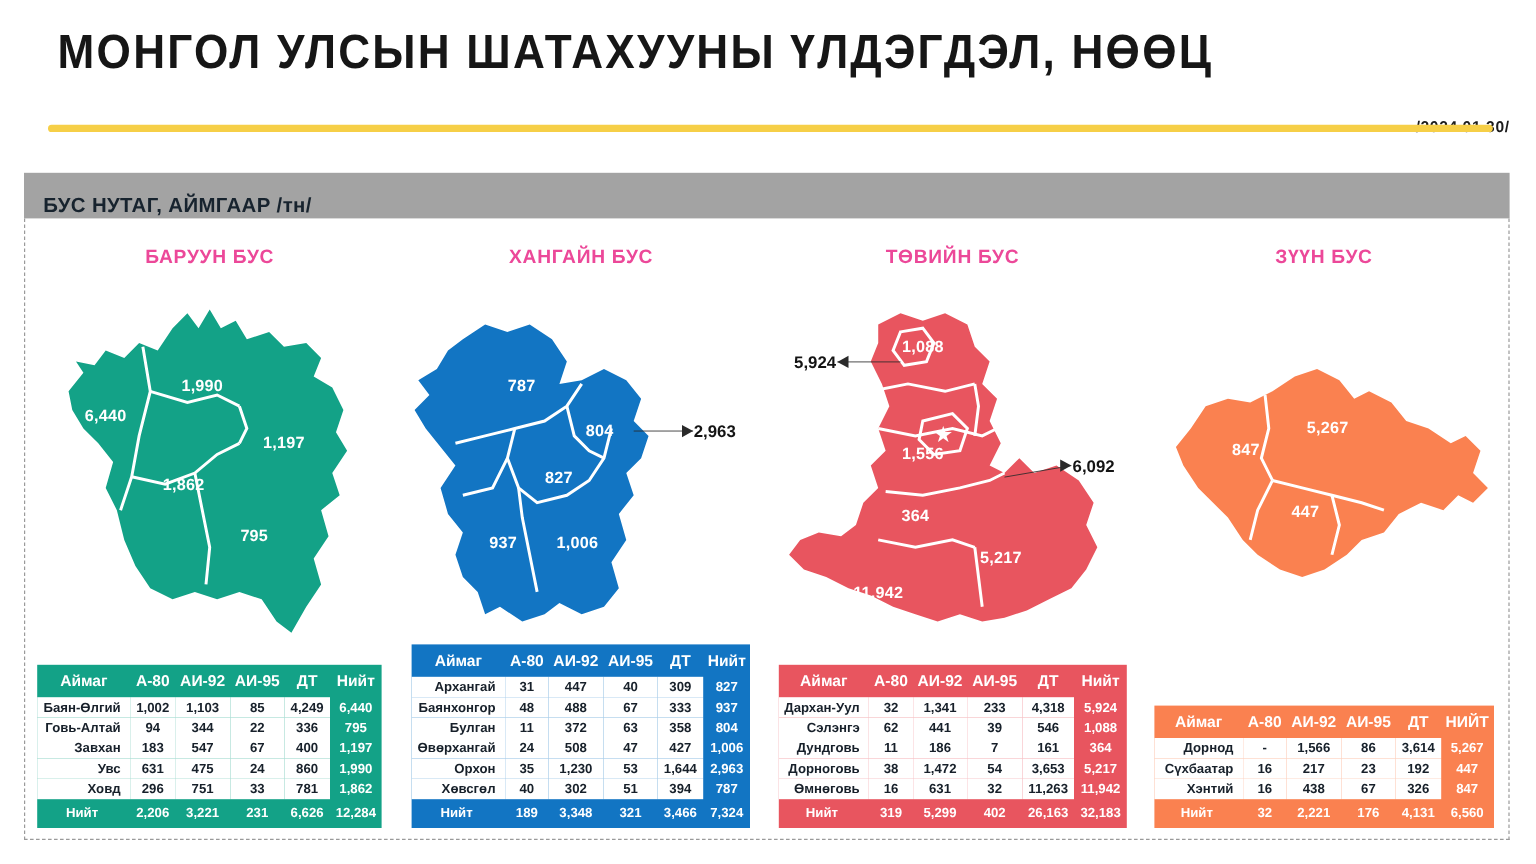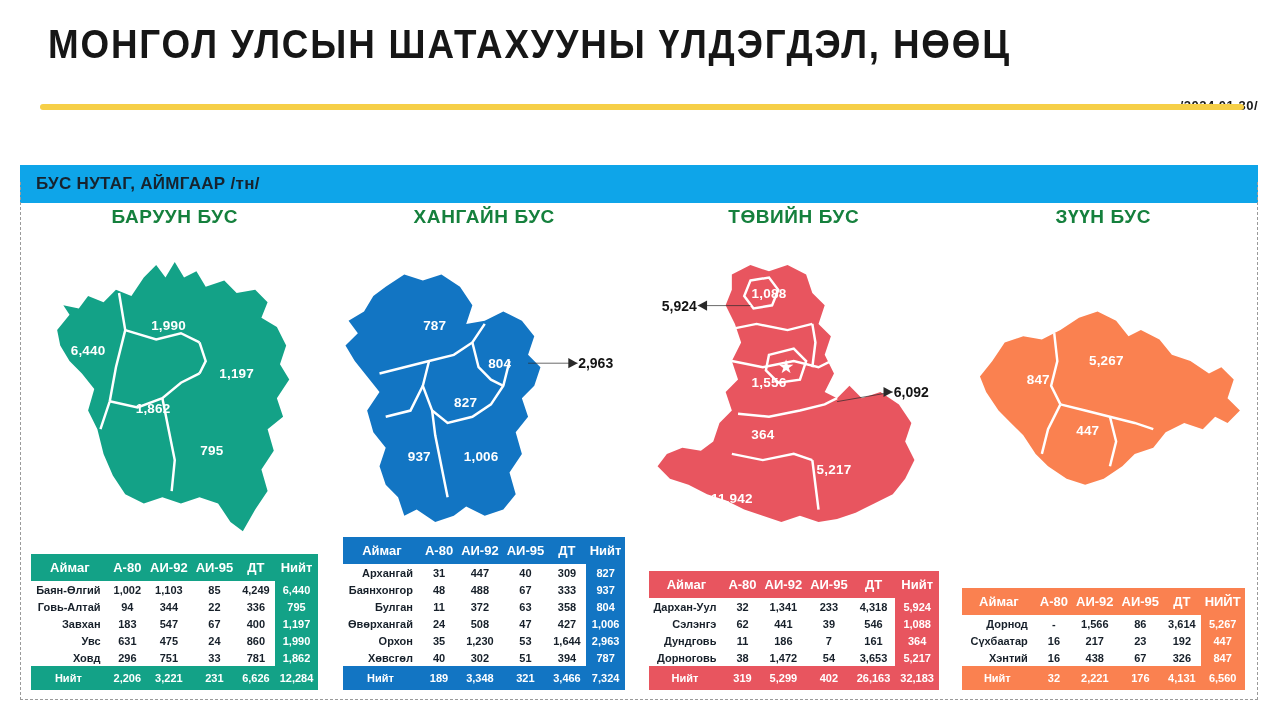--- a/index.html
+++ b/index.html
@@ -25,42 +25,42 @@
     margin-top: 16px;
   }
   .rule {
     position: absolute; left: 40px; top: 104px;
     width: 1204px; height: 6px; background: #F6CF47; border-radius: 3px;
   }
 
   
   .band {
     position: absolute; left: 20px; top: 144px;
-    width: 1238px; height: 38px; background: #0ea5e9;
-    display: flex; align-items: center; margin-top: 21px;
+    width: 1238px; height: 38px; background: #a3a3a3;
+    display: flex; align-items: flex-end;
   }
   .band-label {
     margin-left: 16px; font-size: 17px; font-weight: 700;
     color: #17232e; letter-spacing: .3px;
   }
 
   
   .frame {
     position: absolute; left: 20px; top: 182px;
     width: 1238px; height: 518px;
     border: 1px dashed #9a9a9a; border-top: none;
   }
 
   
   .regions { position: absolute; left: 20px; top: 188px; width: 1238px; height: 512px;
              display: flex; }
   .region { position: relative; flex: 1 1 0; display: flex; flex-direction: column;
             align-items: center; }
   .region-title {
-    font-size: 19px; font-weight: 700; color: #15803d;
+    font-size: 16px; font-weight: 700; color: #ec4899;
     letter-spacing: .6px; margin-top: 18px; text-align: center;
   }
   .map-wrap { position: relative; width: 100%; height: 320px; margin-top: 4px; }
   .map-wrap svg { position: absolute; left: 0; top: 0; width: 100%; height: 100%; }
   .map-label {
     position: absolute; color: #ffffff; font-size: 13.5px; font-weight: 700;
     transform: translate(-50%, -50%); white-space: nowrap;
     letter-spacing: .2px;
   }
   .callout {
@@ -357,20 +357,28 @@
                 <td class="total-col">364</td>
               </tr>
               <tr>
                 <td class="name">Дорноговь</td>
                 <td>38</td>
                 <td>1,472</td>
                 <td>54</td>
                 <td>3,653</td>
                 <td class="total-col">5,217</td>
               </tr>
+              <tr>
+                <td class="name">Өмнөговь</td>
+                <td>16</td>
+                <td>631</td>
+                <td>32</td>
+                <td>11,263</td>
+                <td class="total-col">11,942</td>
+              </tr>
             </tbody>
             <tfoot>
               <tr>
                 <td class="name">Нийт</td>
                 <td>319</td>
                 <td>5,299</td>
                 <td>402</td>
                 <td>26,163</td>
                 <td>32,183</td>
               </tr>

